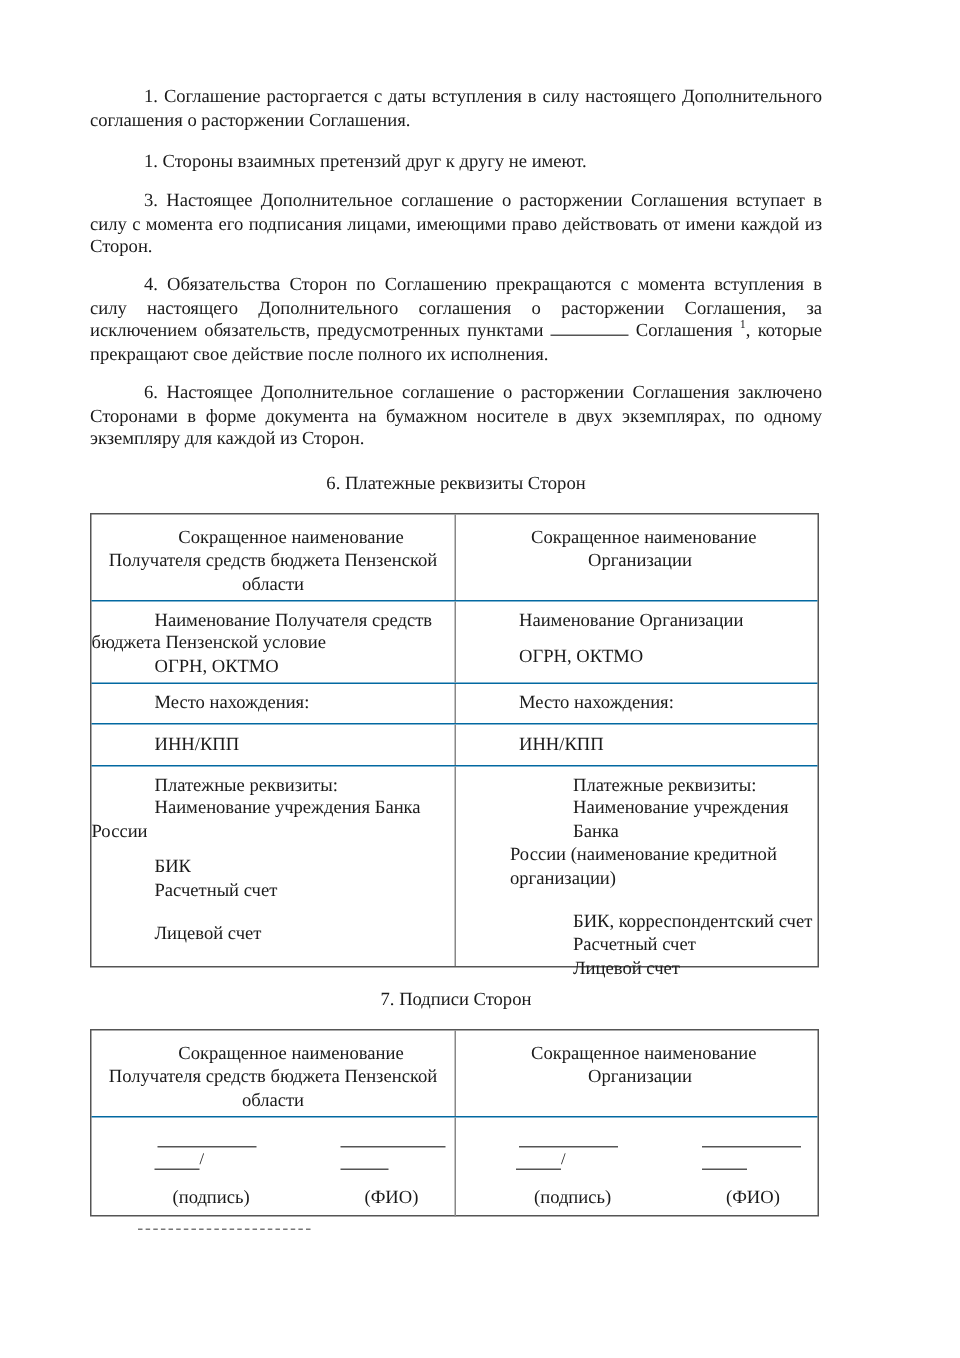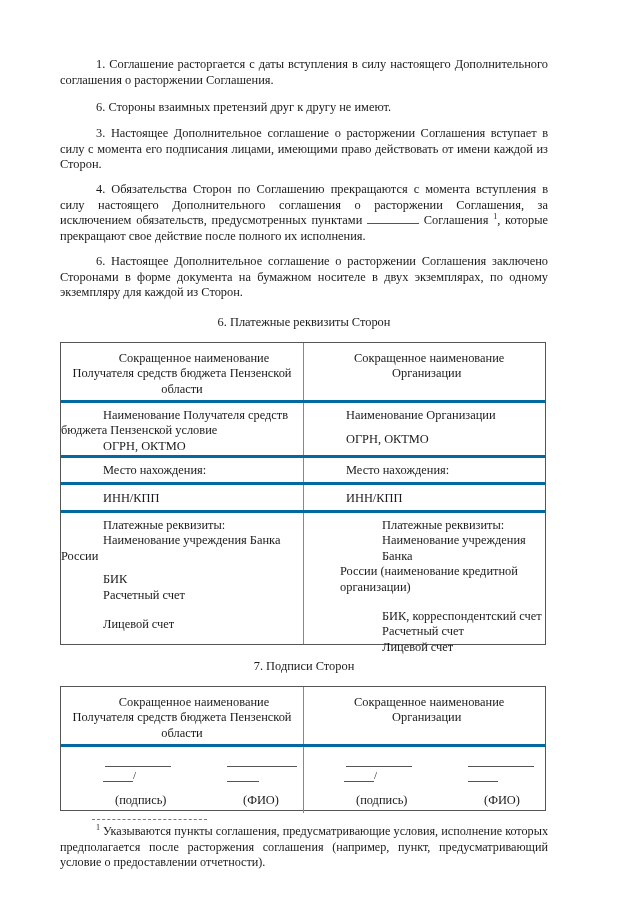--- a/index.html
+++ b/index.html
@@ -13,21 +13,21 @@
     position: absolute; left: 60px; width: 488px;
     line-height: 15.6px; text-align: justify; text-indent: 36px; margin: 0;
   }
   .sup { font-size: 8px; vertical-align: super; line-height: 0; }
   .blank { display: inline-block; width: 52px; border-bottom: 1px solid #555; height: 10px; vertical-align: baseline; }
   .section-title { position: absolute; left: 60px; width: 488px; text-align: center; margin: 0; line-height: 16px; }
   .tbl {
     position: absolute; left: 60px; width: 486px;
     border: 1.5px solid #555; box-sizing: border-box;
   }
-  .row { display: flex; border-top: 3px solid #0369a1; box-sizing: border-box; }
+  .row { display: flex; border-top: 1px solid #0369a1; box-sizing: border-box; }
   .row:first-child { border-top: none; justify-content: flex-end; }
   .cell { box-sizing: border-box; line-height: 15.4px; }
   .cell.left { width: 243px; border-right: 1.5px solid #888; }
   .cell.right { flex: 1; }
   .hdr-left { text-align: center; padding: 8px 2px 0 2px; }
   .hdr-left .l1 { display: block; padding-left: 24px; }
   .hdr-right { padding: 8px 0 0 50px; }
   .hdr-right .l2 { display: block; padding-left: 38px; }
   .ind { display: block; padding-left: 42px; }
   .noind { display: block; padding-left: 0; }
@@ -40,21 +40,21 @@
     position: absolute; left: 60px; top: 824px; width: 488px;
     line-height: 15.6px; text-align: justify; text-indent: 36px; margin: 0; font-size: 12.2px;
   }
 </style>
 </head>
 <body>
 
 <div class="page">
 
   <p class="para" style="top:57px;">1. Соглашение расторгается с даты вступления в силу настоящего Дополнительного соглашения о расторжении Соглашения.</p>
-  <p class="para" style="top:100px;">6. Стороны взаимных претензий друг к другу не имеют.</p>
+  <p class="para" style="top:100px;">1. Стороны взаимных претензий друг к другу не имеют.</p>
   <p class="para" style="top:126px;">3. Настоящее Дополнительное соглашение о расторжении Соглашения вступает в силу с момента его подписания лицами, имеющими право действовать от имени каждой из Сторон.</p>
 
   <p class="para" style="top:182px;">
     <span>4. Обязательства Сторон по Соглашению прекращаются с момента вступления в силу настоящего Дополнительного соглашения о расторжении Соглашения, за исключением обязательств, предусмотренных пунктами</span>
     <span class="blank"></span>
     <span>Соглашения</span>
     <span class="sup">1</span><span>, которые прекращают свое действие после полного их исполнения.</span>
   </p>
 
   <p class="para" style="top:254px;">6. Настоящее Дополнительное соглашение о расторжении Соглашения заключено Сторонами в форме документа на бумажном носителе в двух экземплярах, по одному экземпляру для каждой из Сторон.</p>
@@ -156,18 +156,14 @@
         <span class="sig-slash" style="left:70px; top:21px;">/</span>
         <div class="sig-line" style="left:164px; top:19px; width:66px;"></div>
         <div class="sig-line" style="left:164px; top:34px; width:30px;"></div>
         <span class="sig-cap" style="left:52px;">(подпись)</span>
         <span class="sig-cap" style="left:180px;">(ФИО)</span>
       </div>
     </div>
   </div>
 
   <div class="fn-rule"></div>
-  <p class="footnote">
-    <span class="sup">1</span>
-    <span>Указываются пункты соглашения, предусматривающие условия, исполнение которых предполагается после расторжения соглашения (например, пункт, предусматривающий условие о предоставлении отчетности).</span>
-  </p>
 
 </div>
 
 </body></html>

